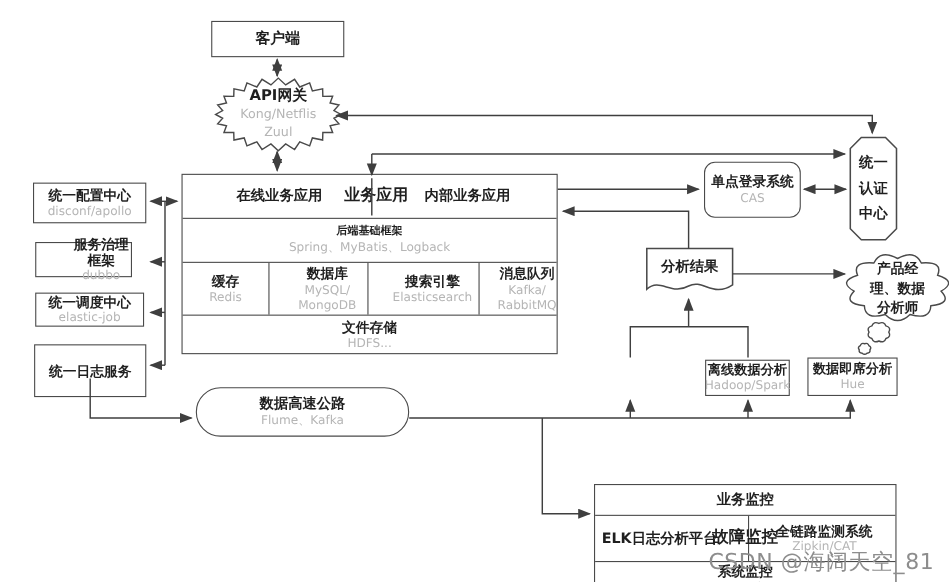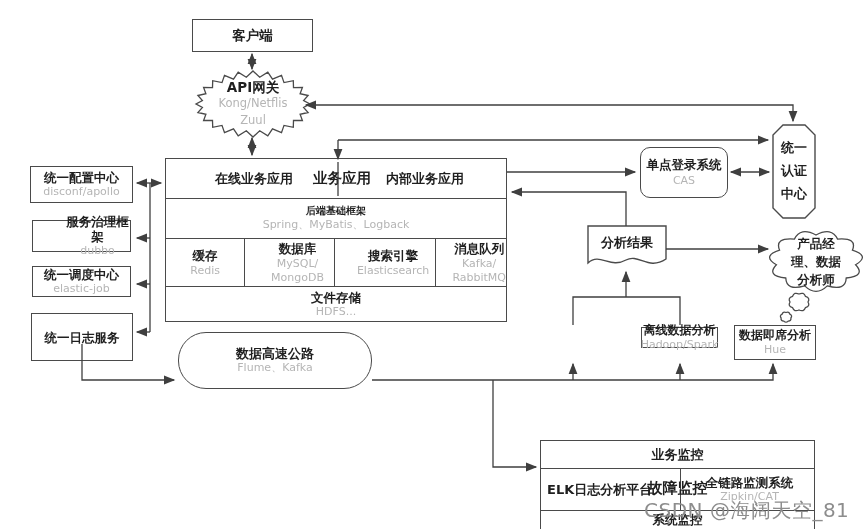--- a/index.html
+++ b/index.html
@@ -34,21 +34,21 @@
 <div id="canvas">
 
   <div class="node" style="left:192px;top:19px;width:121px;height:33px;">
     <div class="lbl" style="font-size:13.5px;">客户端</div>
   </div>
 
   <div class="node" style="left:30px;top:166px;width:103px;height:37px;">
     <div class="lbl">统一配置中心</div>
     <div class="sub">disconf/apollo</div>
   </div>
-  <div class="node" style="left:32px;top:220px;width:99px;height:32px;padding-left:32px;">
+  <div class="node" style="left:32px;top:220px;width:88px;height:32px;padding-left:32px;">
     <div class="lbl">服务治理框架</div>
     <div class="sub">dubbo</div>
   </div>
   <div class="node" style="left:32px;top:266px;width:99px;height:31px;">
     <div class="lbl">统一调度中心</div>
     <div class="sub">elastic-job</div>
   </div>
   <div class="node" style="left:31px;top:313px;width:102px;height:48px;">
     <div class="lbl">统一日志服务</div>
   </div>
@@ -87,26 +87,26 @@
       <div class="lbl" style="font-size:12.5px;">文件存储</div>
       <div class="sub">HDFS...</div>
     </div>
   </div>
 
   <div class="node" style="left:640px;top:147px;width:88px;height:51px;border-radius:10px;gap:2px;">
     <div class="lbl">单点登录系统</div>
     <div class="sub">CAS</div>
   </div>
 
-  <div class="node" style="left:178px;top:332px;width:194px;height:57px;border-radius:28px;gap:0;">
+  <div class="node" style="left:178px;top:352px;width:194px;height:45px;border-radius:28px;gap:0;">
     <div class="lbl" style="font-size:13px;">数据高速公路</div>
     <div class="sub">Flume、Kafka</div>
   </div>
 
-  <div class="node" style="left:641px;top:327px;width:77px;height:21px;">
+  <div class="node" style="left:641px;top:327px;width:77px;height:33px;">
     <div class="lbl" style="font-size:12px;">离线数据分析</div>
     <div class="sub">Hadoop/Spark</div>
   </div>
   <div class="node" style="left:734px;top:325px;width:82px;height:35px;">
     <div class="lbl" style="font-size:12px;">数据即席分析</div>
     <div class="sub">Hue</div>
   </div>
 
   <div class="node" id="monitoring" style="left:540px;top:440px;width:275px;height:100px;">
     <div class="mrow" style="height:28px;">

